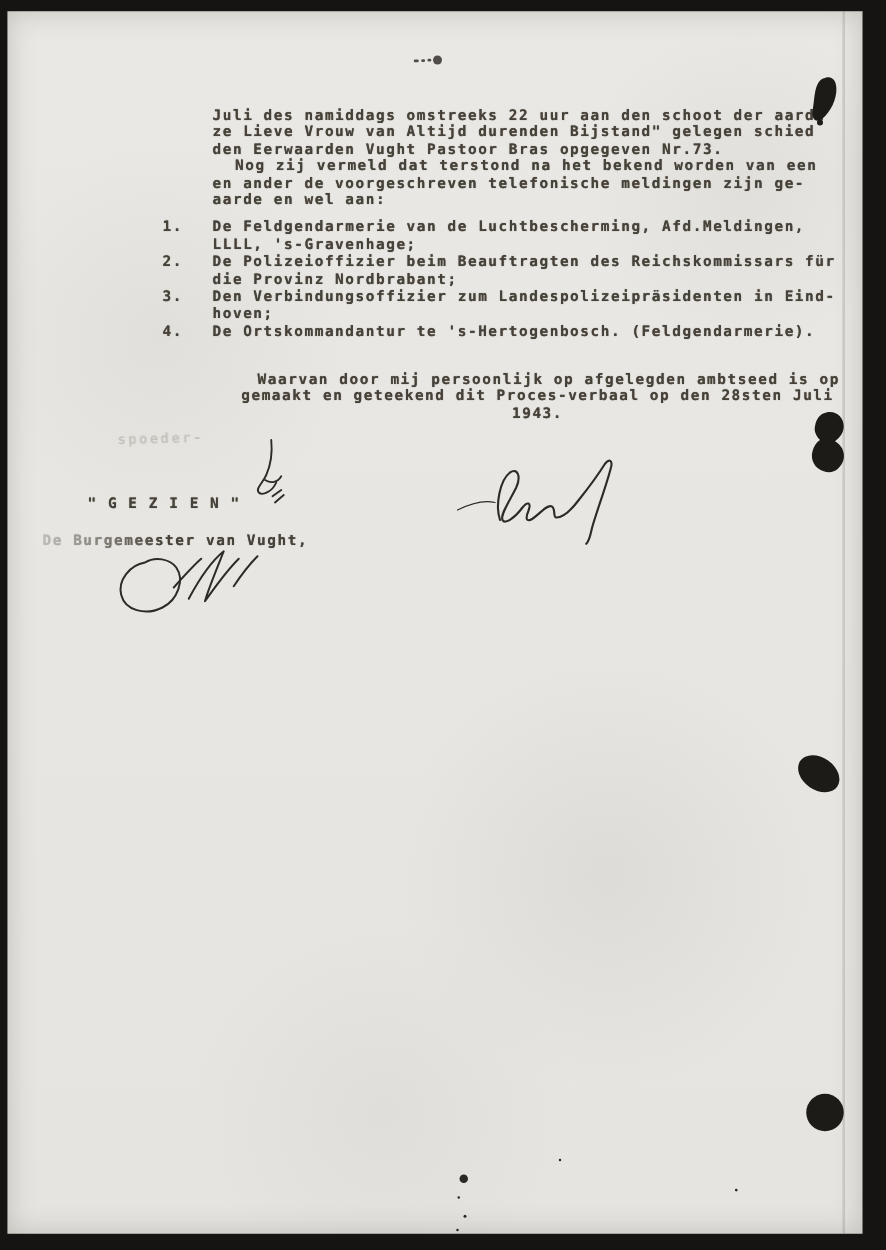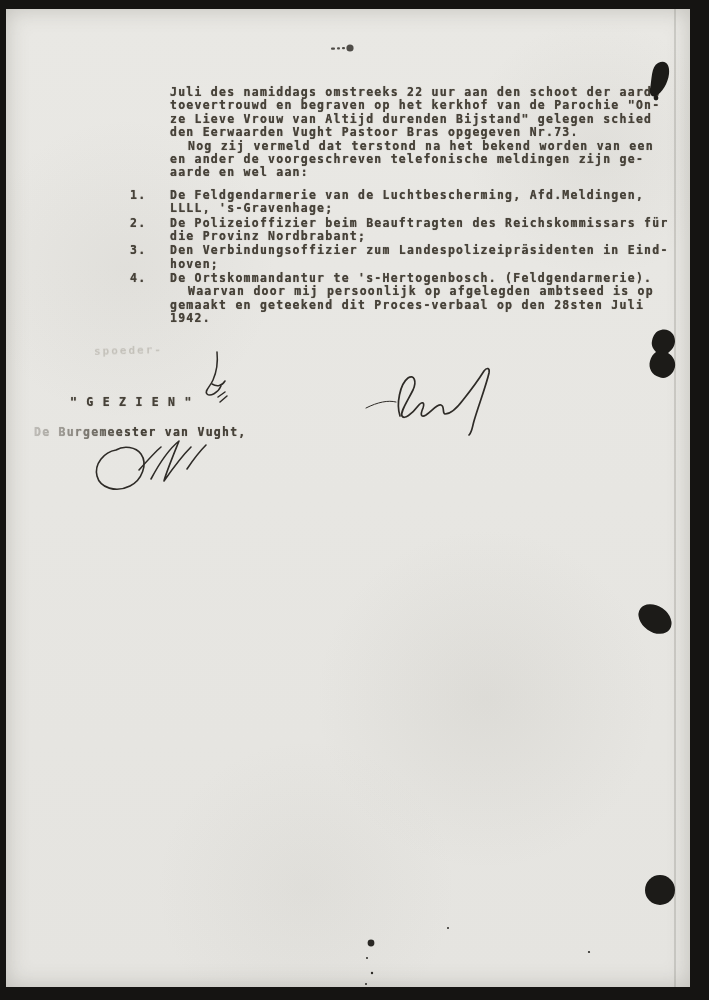--- a/index.html
+++ b/index.html
@@ -30,21 +30,21 @@
     filter:blur(.35px);
     text-shadow:0 0 .7px #5a554c;
   }
   .tline{white-space:pre;height:13.4px;}
   .body-col{left:130px;top:86px;width:560px;}
   .para{margin-left:40px;}
   .para2 .tline:first-child{text-indent:18px;}
   .numlist{margin-top:9px;}
   .list-row{display:flex;margin-top:1px;}
   .list-num{width:40px;flex:0 0 40px;}
-  .closing{margin-left:40px;}
+  .closing{margin-top:25px;margin-left:40px;text-align:center;}
   .closing .tline:first-child{text-indent:18px;}
   .gezien-heading{left:70px;top:396px;}
   .gezien-subline{
     left:34px;top:426px;
     -webkit-mask-image:linear-gradient(90deg, rgba(0,0,0,.25), #000 45%);
     mask-image:linear-gradient(90deg, rgba(0,0,0,.25), #000 45%);
   }
   .faint-impression{
     position:absolute;left:94px;top:344px;
     color:rgba(118,112,100,.30);font-weight:700;font-size:11px;
@@ -55,21 +55,20 @@
 </style>
 </head>
 <body>
 
 <div class="paper"></div>
 <div class="scan-line"></div>
 
 <div class="typed body-col">
   <div class="para para1">
       <div class="tline">Juli des namiddags omstreeks 22 uur aan den schoot der aarde</div>
-      <div class="tline">toevertrouwd en begraven op het kerkhof van de Parochie "On-</div>
       <div class="tline">ze Lieve Vrouw van Altijd durenden Bijstand" gelegen schied</div>
       <div class="tline">den Eerwaarden Vught Pastoor Bras opgegeven Nr.73.</div>
     </div>
   <div class="para para2">
       <div class="tline">Nog zij vermeld dat terstond na het bekend worden van een</div>
       <div class="tline">en ander de voorgeschreven telefonische meldingen zijn ge-</div>
       <div class="tline">aarde en wel aan:</div>
     </div>
   <div class="numlist">
       <div class="list-row">
@@ -96,21 +95,21 @@
       <div class="list-row">
         <div class="list-num">4.</div>
         <div>
           <div class="tline">De Ortskommandantur te 's-Hertogenbosch. (Feldgendarmerie).</div>
         </div>
       </div>
     </div>
   <div class="closing">
       <div class="tline">Waarvan door mij persoonlijk op afgelegden ambtseed is op</div>
       <div class="tline">gemaakt en geteekend dit Proces-verbaal op den 28sten Juli</div>
-      <div class="tline">1942.</div>
+      <div class="tline">1943.</div>
     </div>
 </div>
 
 <div class="faint-impression">spoeder-</div>
 
 <div class="typed gezien-heading">" G E Z I E N "</div>
 <div class="typed gezien-subline">De Burgemeester van Vught,</div>
 
 <svg class="overlay" width="709" height="1000" viewBox="0 0 709 1000">
 

